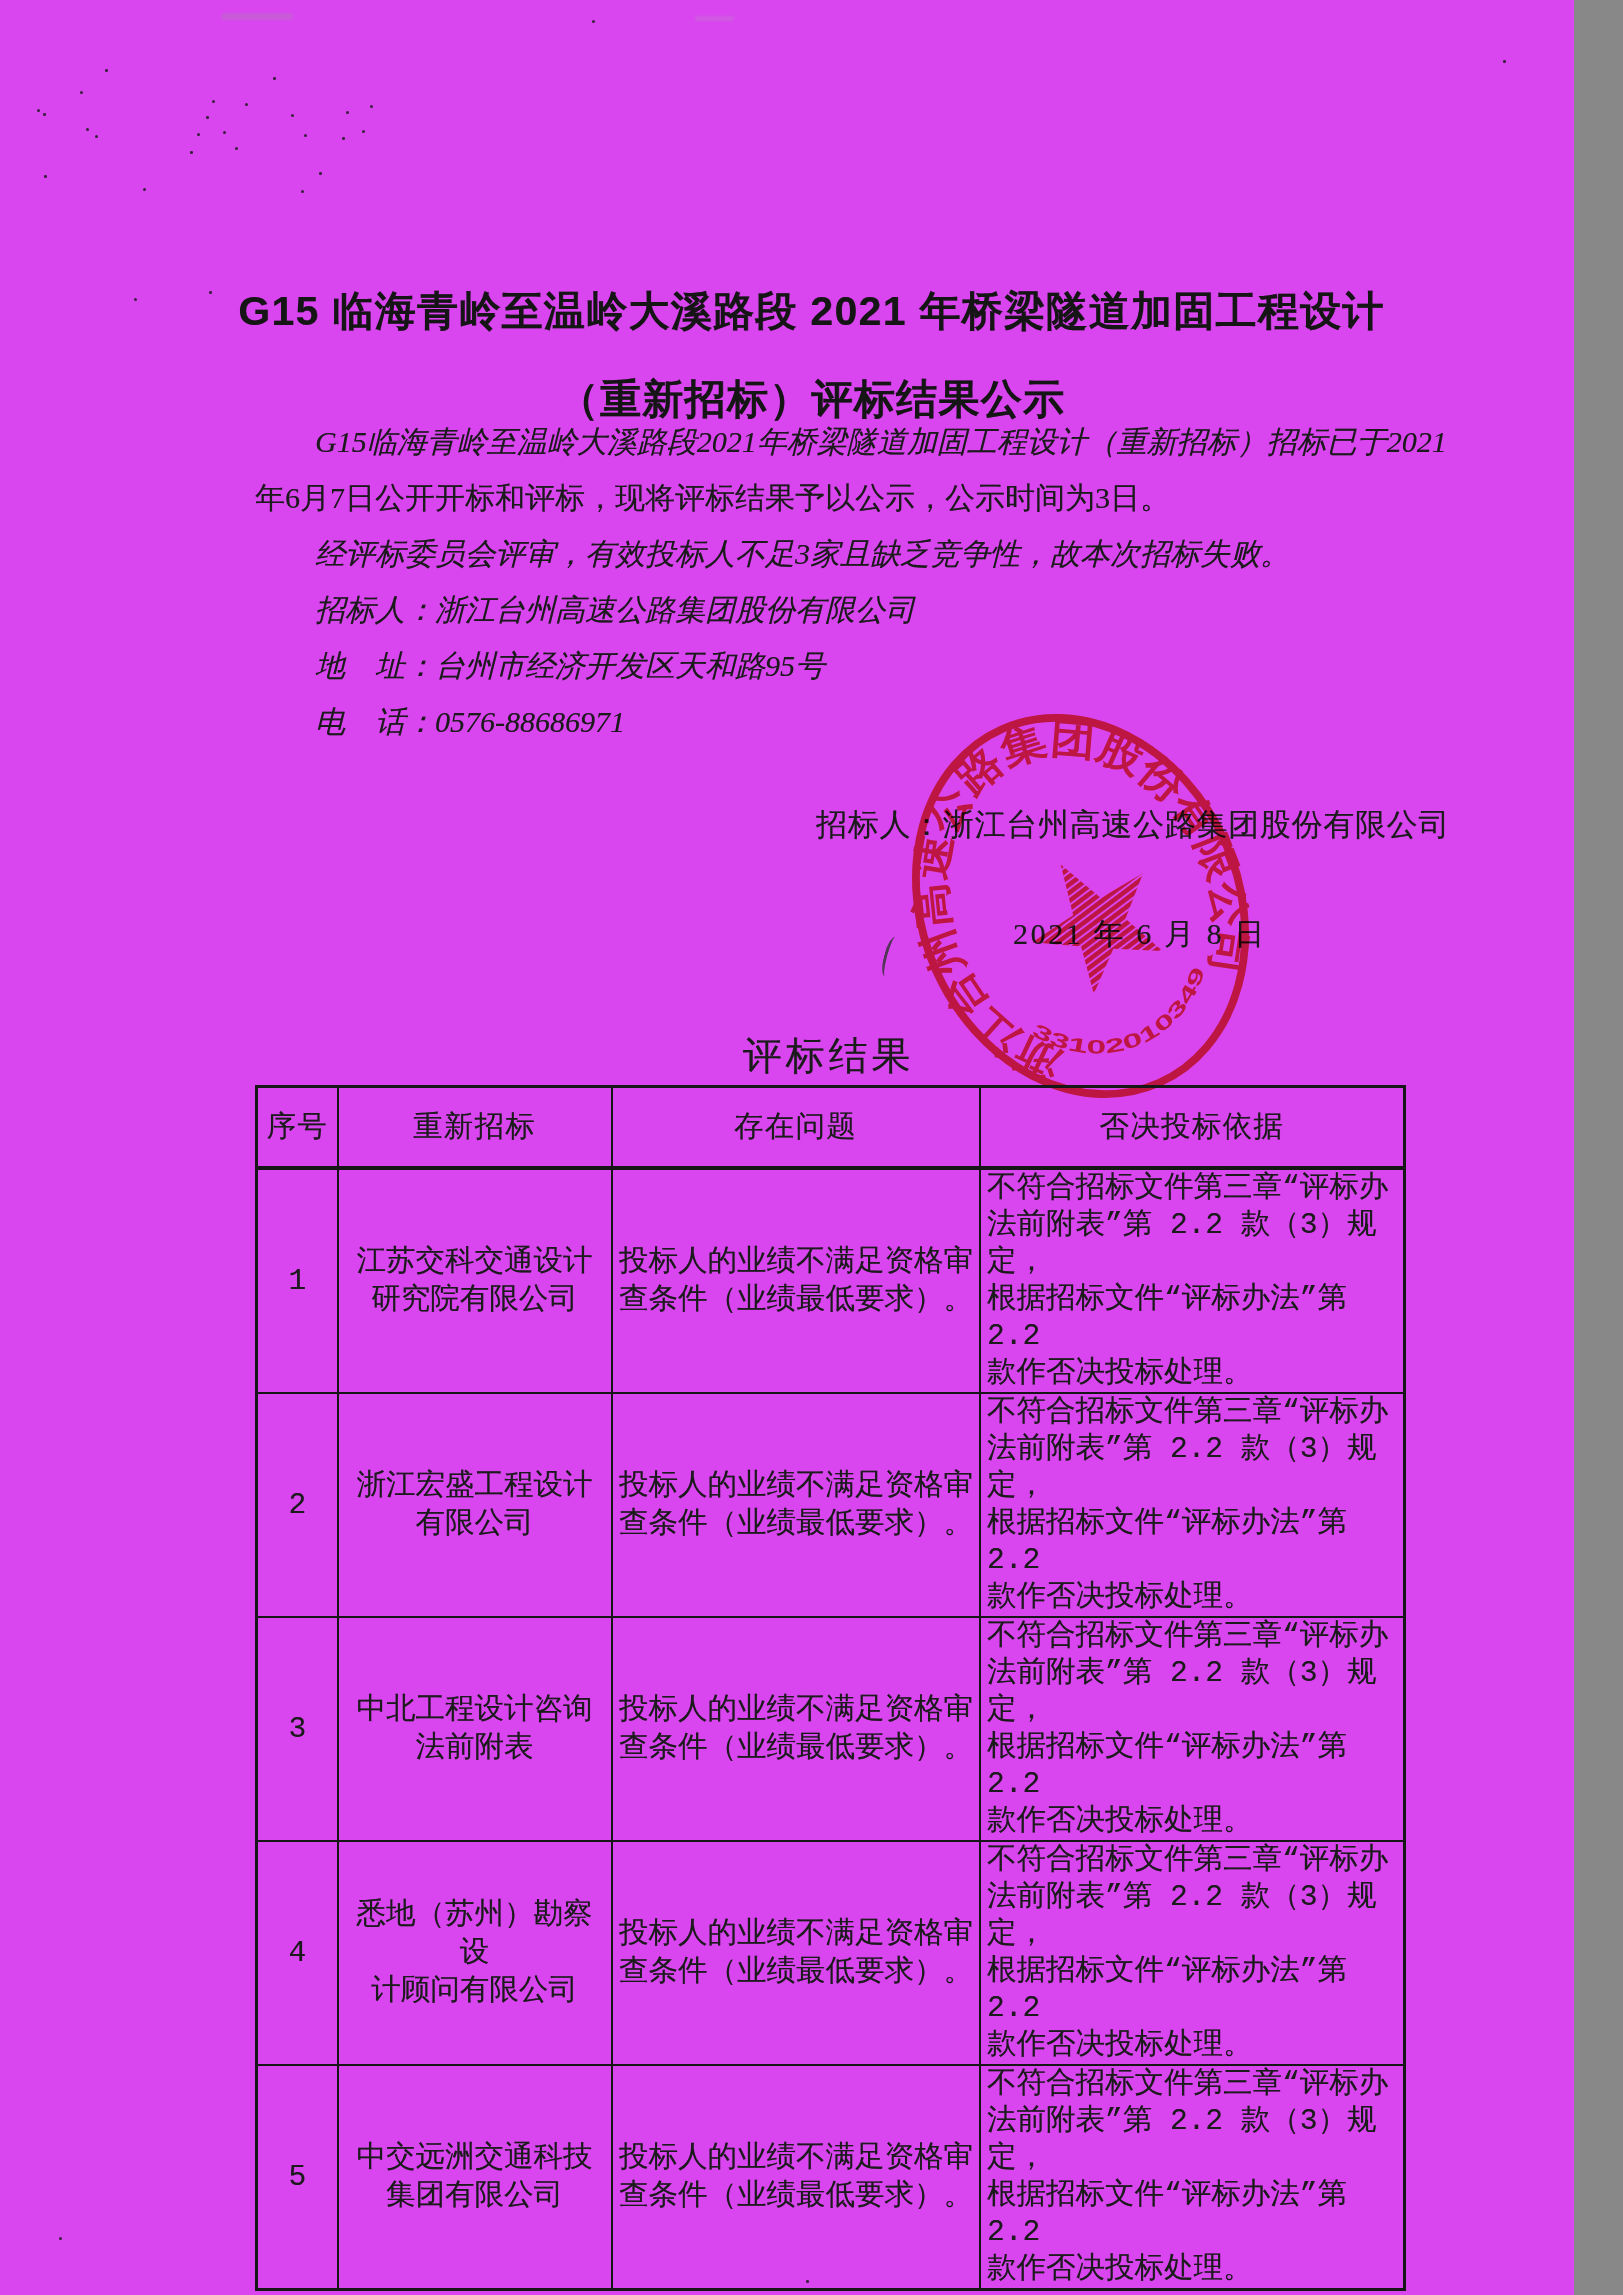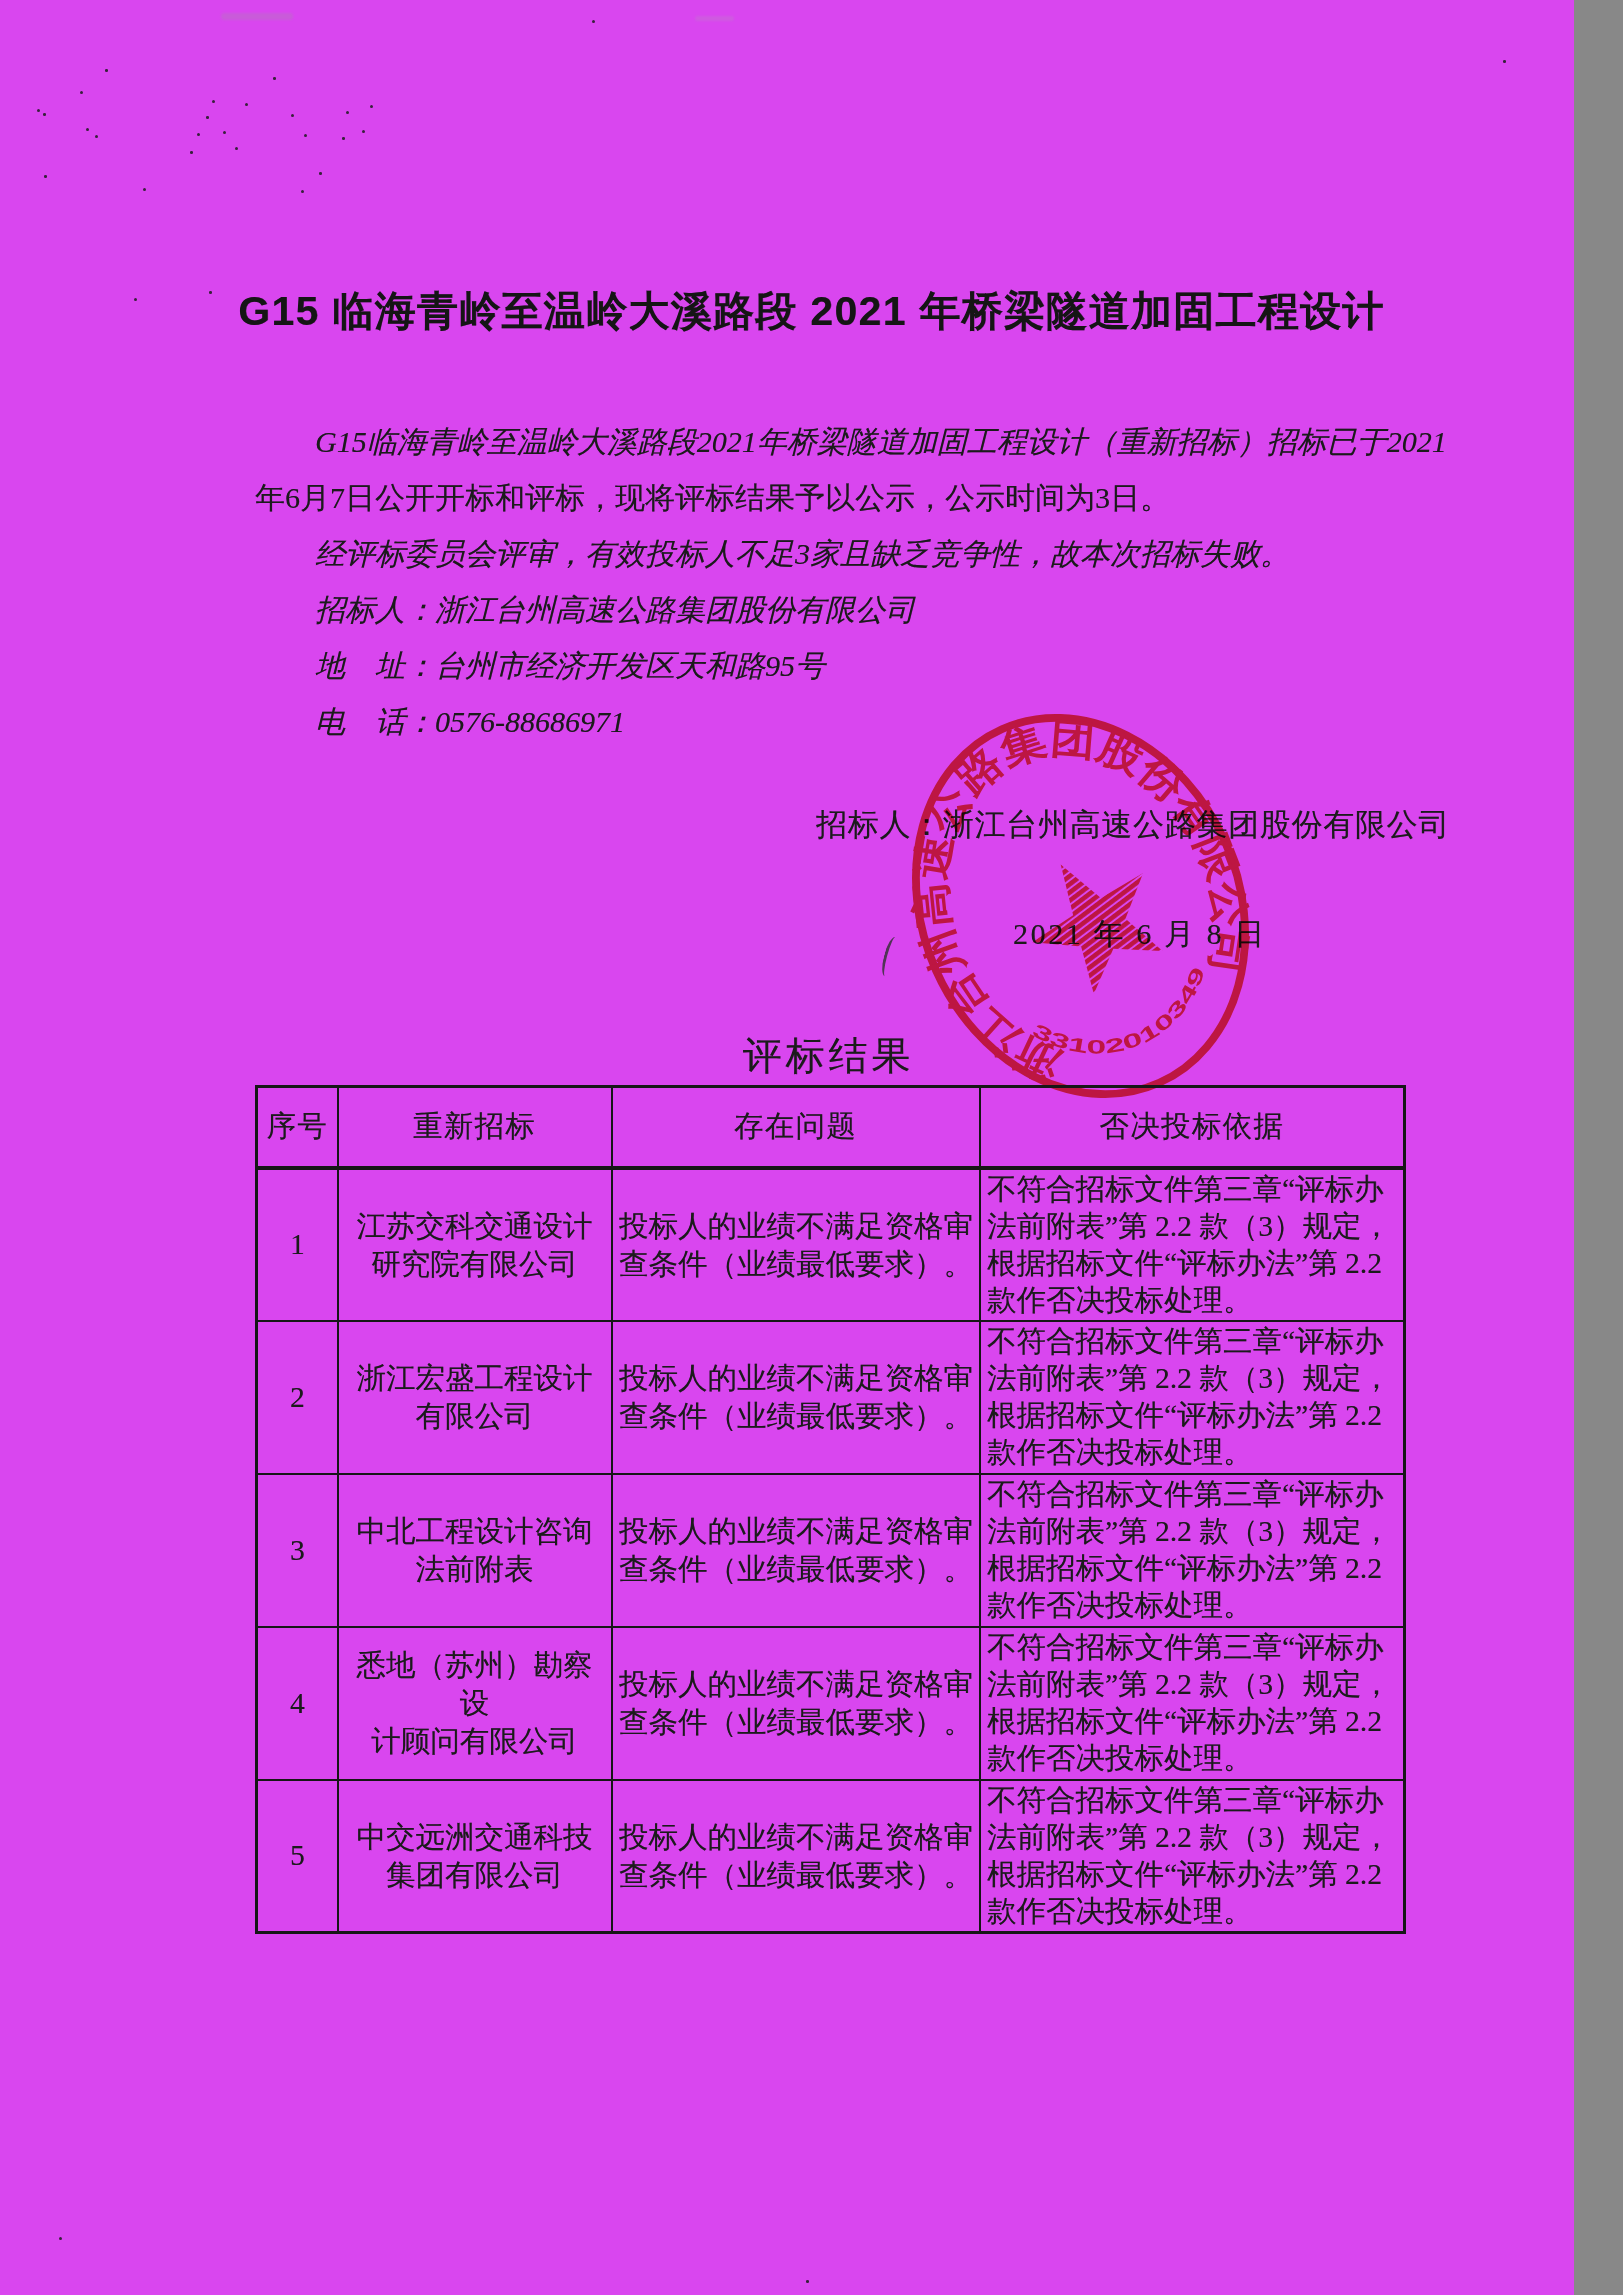--- a/index.html
+++ b/index.html
@@ -77,20 +77,21 @@
     font-size:39px;letter-spacing:3.9px;
     text-shadow:0.3px 0.3px 0.5px rgba(0,0,0,.4);
   }
   table.results{
     position:absolute;left:255px;top:1085px;
     width:1147px;height:845px;
     border-collapse:collapse;
     table-layout:fixed;
     border:3.9px solid #161616;
     text-shadow:0.3px 0.3px 0.5px rgba(0,0,0,.4);
+    font-family:Liberation Mono, monospace;
   }
   table.results th, table.results td{
     border:2.6px solid #161616;
     font-weight:normal;
     font-size:29.5px;
     vertical-align:middle;
   }
   table.results thead tr{height:81px;}
   table.results thead th{
     text-align:center;
@@ -167,20 +168,21 @@
       <div class="speck" style="left: 1503px; top: 60px; width: 2.6px; height: 2.6px;"></div>
       <div class="speck" style="left: 1592px; top: 781px;"></div>
       <div class="speck" style="left: 59px; top: 2237px;"></div>
       <div class="speck" style="left: 806px; top: 2280px; width: 2.6px; height: 2.6px;"></div>
     </div>
   <div class="smudge"></div>
   <div class="smudge2"></div>
 
   <div class="title">
     <div>G15 临海青岭至温岭大溪路段 2021 年桥梁隧道加固工程设计</div>
+    <div>（重新招标）评标结果公示</div>
   </div>
 
   <div class="body-text">
     <div class="line indent">G15临海青岭至温岭大溪路段2021年桥梁隧道加固工程设计（重新招标）招标已于2021</div>
     <div class="line">年6月7日公开开标和评标，现将评标结果予以公示，公示时间为3日。</div>
     <div class="line indent">经评标委员会评审，有效投标人不足3家且缺乏竞争性，故本次招标失败。</div>
     <div class="line indent">招标人：浙江台州高速公路集团股份有限公司</div>
     <div class="line indent">地　址：台州市经济开发区天和路95号</div>
     <div class="line indent">电　话：0576-88686971</div>
   </div>

